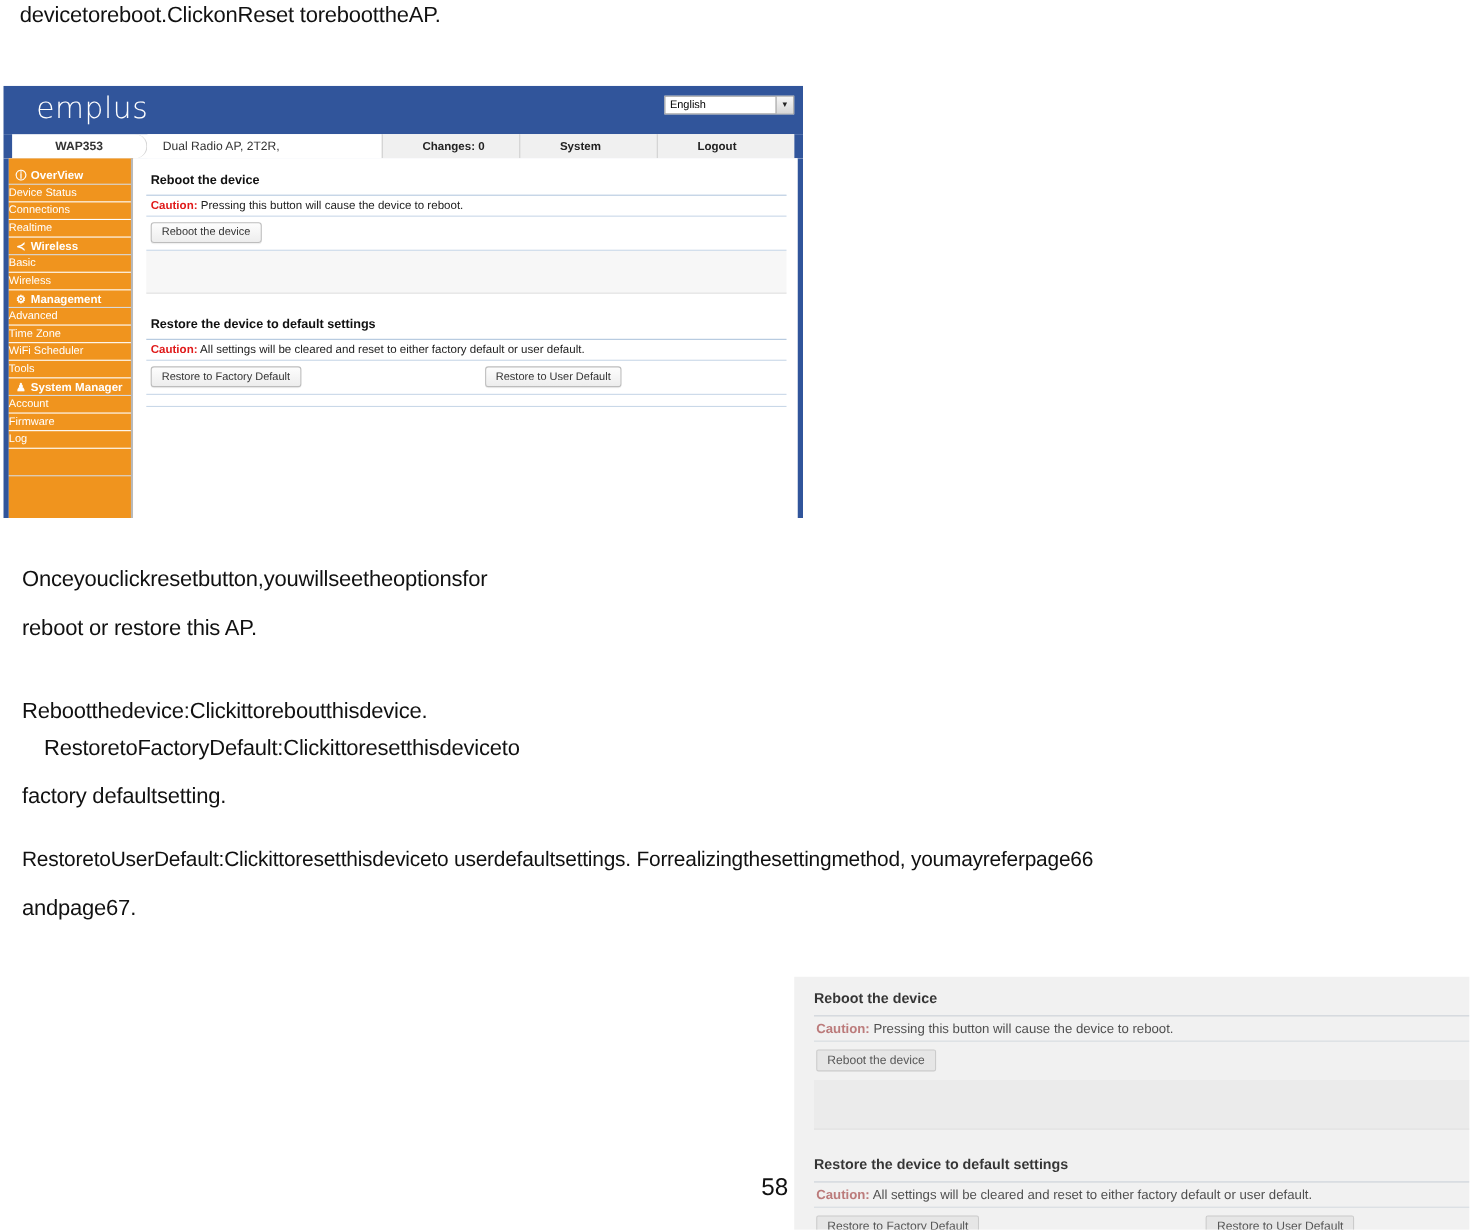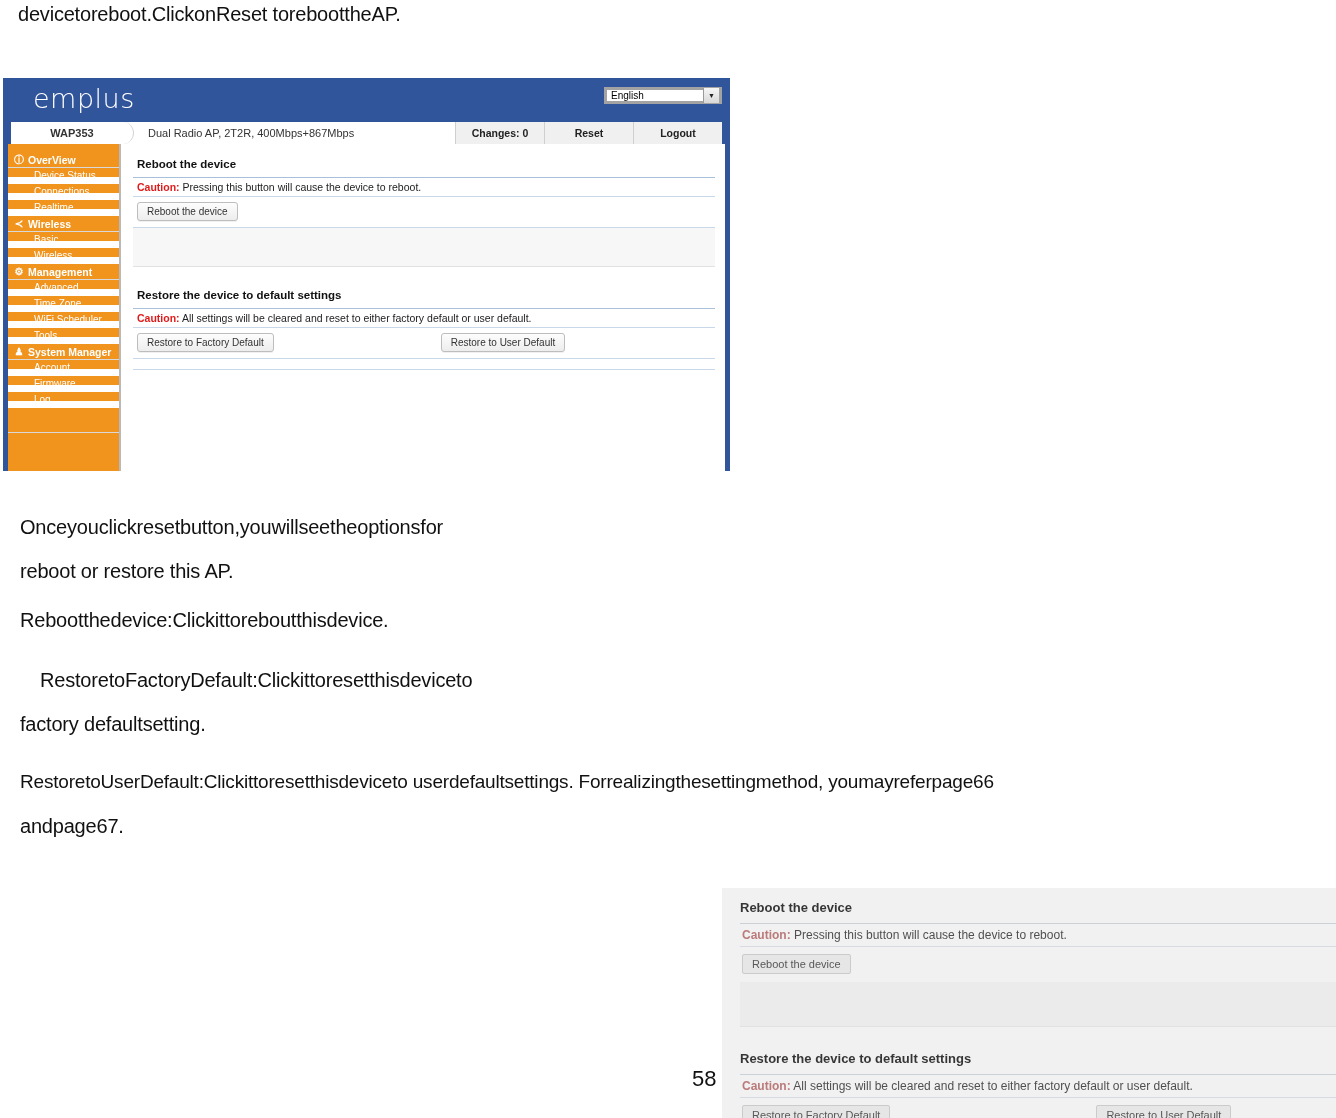--- a/index.html
+++ b/index.html
@@ -21,21 +21,21 @@
     position: absolute;
     font-size: 20px;
     line-height: 44px;
     color: #111111;
     letter-spacing: -0.2px;
     white-space: nowrap;
   }
   #intro-line      { left: 18px;  top: -8px; }
   #para-once-l1    { left: 20px;  top: 505px; }
   #para-once-l2    { left: 20px;  top: 549px; }
-  #para-reboot     { left: 20px;  top: 598px; }
+  #para-reboot     { left: 20px;  top: 625px; }
   #para-factory-l1 { left: 20px;  top: 658px; margin-left: 20px; }
   #para-factory-l2 { left: 20px;  top: 702px; }
   #para-user-l1    { left: 20px;  top: 760px; font-size: 19px; }
   #para-user-l2    { left: 20px;  top: 804px; }
 
   
   #page-number {
     position: absolute;
     left: 692px;
     top: 1066px;
@@ -70,21 +70,21 @@
     font-family: "DejaVu Sans", sans-serif;
     margin-left: 16px;
   }
   .ui-lang-select {
     position: absolute;
     right: 8px;
     top: 9px;
     width: 118px;
     height: 17px;
     background: #ffffff;
-    border: 3px solid #a3a3a3;
+    border: 1px solid #a3a3a3;
     display: flex;
     align-items: center;
     box-sizing: border-box;
     margin-left: 42px;
   }
   .ui-lang-value {
     flex: 1;
     font-size: 10px;
     color: #000;
     padding-left: 4px;
@@ -126,27 +126,27 @@
     flex: 1;
     font-size: 11px;
     font-weight: normal;
     color: #333;
     line-height: 22px;
     padding-left: 14px;
     background: #ffffff;
   }
   .ui-act {
     width: 88px;
-    text-align: center;
     font-size: 10.5px;
     font-weight: bold;
     color: #222;
     line-height: 22px;
     background: #f0f0f0;
     border-left: 1px solid #cfcfcf;
+    padding-left: 36px;
   }
   .ui-body {
     position: relative;
     display: flex;
     height: 327px;
     border-left: 5px solid #31559b;
     border-right: 5px solid #31559b;
     box-sizing: border-box;
     background: #ffffff;
   }
@@ -173,22 +173,21 @@
     text-align: center;
     font-size: 10px;
     color: #ffffff;
     margin-right: 2px;
   }
   .nav-item {
     height: 16px;
     line-height: 16px;
     color: #ffffff;
     font-size: 10px;
-    border-bottom: 7px solid #ffffff;
-    padding-left: 26px;
+    border-bottom: 1px solid #ffffff;
     box-sizing: border-box;
   }
   .nav-filler { height: 24px; border-bottom: 1px solid #d9d9d9; }
 
   .ui-content {
     flex: 1;
     background: #ffffff;
     padding: 14px 10px 0 12px;
     box-sizing: border-box;
   }
@@ -289,21 +288,21 @@
       <div class="ui-lang-value">English</div>
       <div class="ui-lang-arrow">▼</div>
     </div>
   </div>
 
   <div class="ui-infobar">
     <div class="ui-infobar-inner">
       <div class="ui-model">WAP353</div>
       <div class="ui-desc">Dual Radio AP, 2T2R, 400Mbps+867Mbps</div>
       <div class="ui-act">Changes: 0</div>
-      <div class="ui-act">Reset</div>
+      <div class="ui-act">System</div>
       <div class="ui-act">Logout</div>
     </div>
   </div>
 
   <div class="ui-body">
 
     <div class="ui-sidebar">
 
       <div class="nav-group">
         <span class="nav-ico">ⓘ</span>

